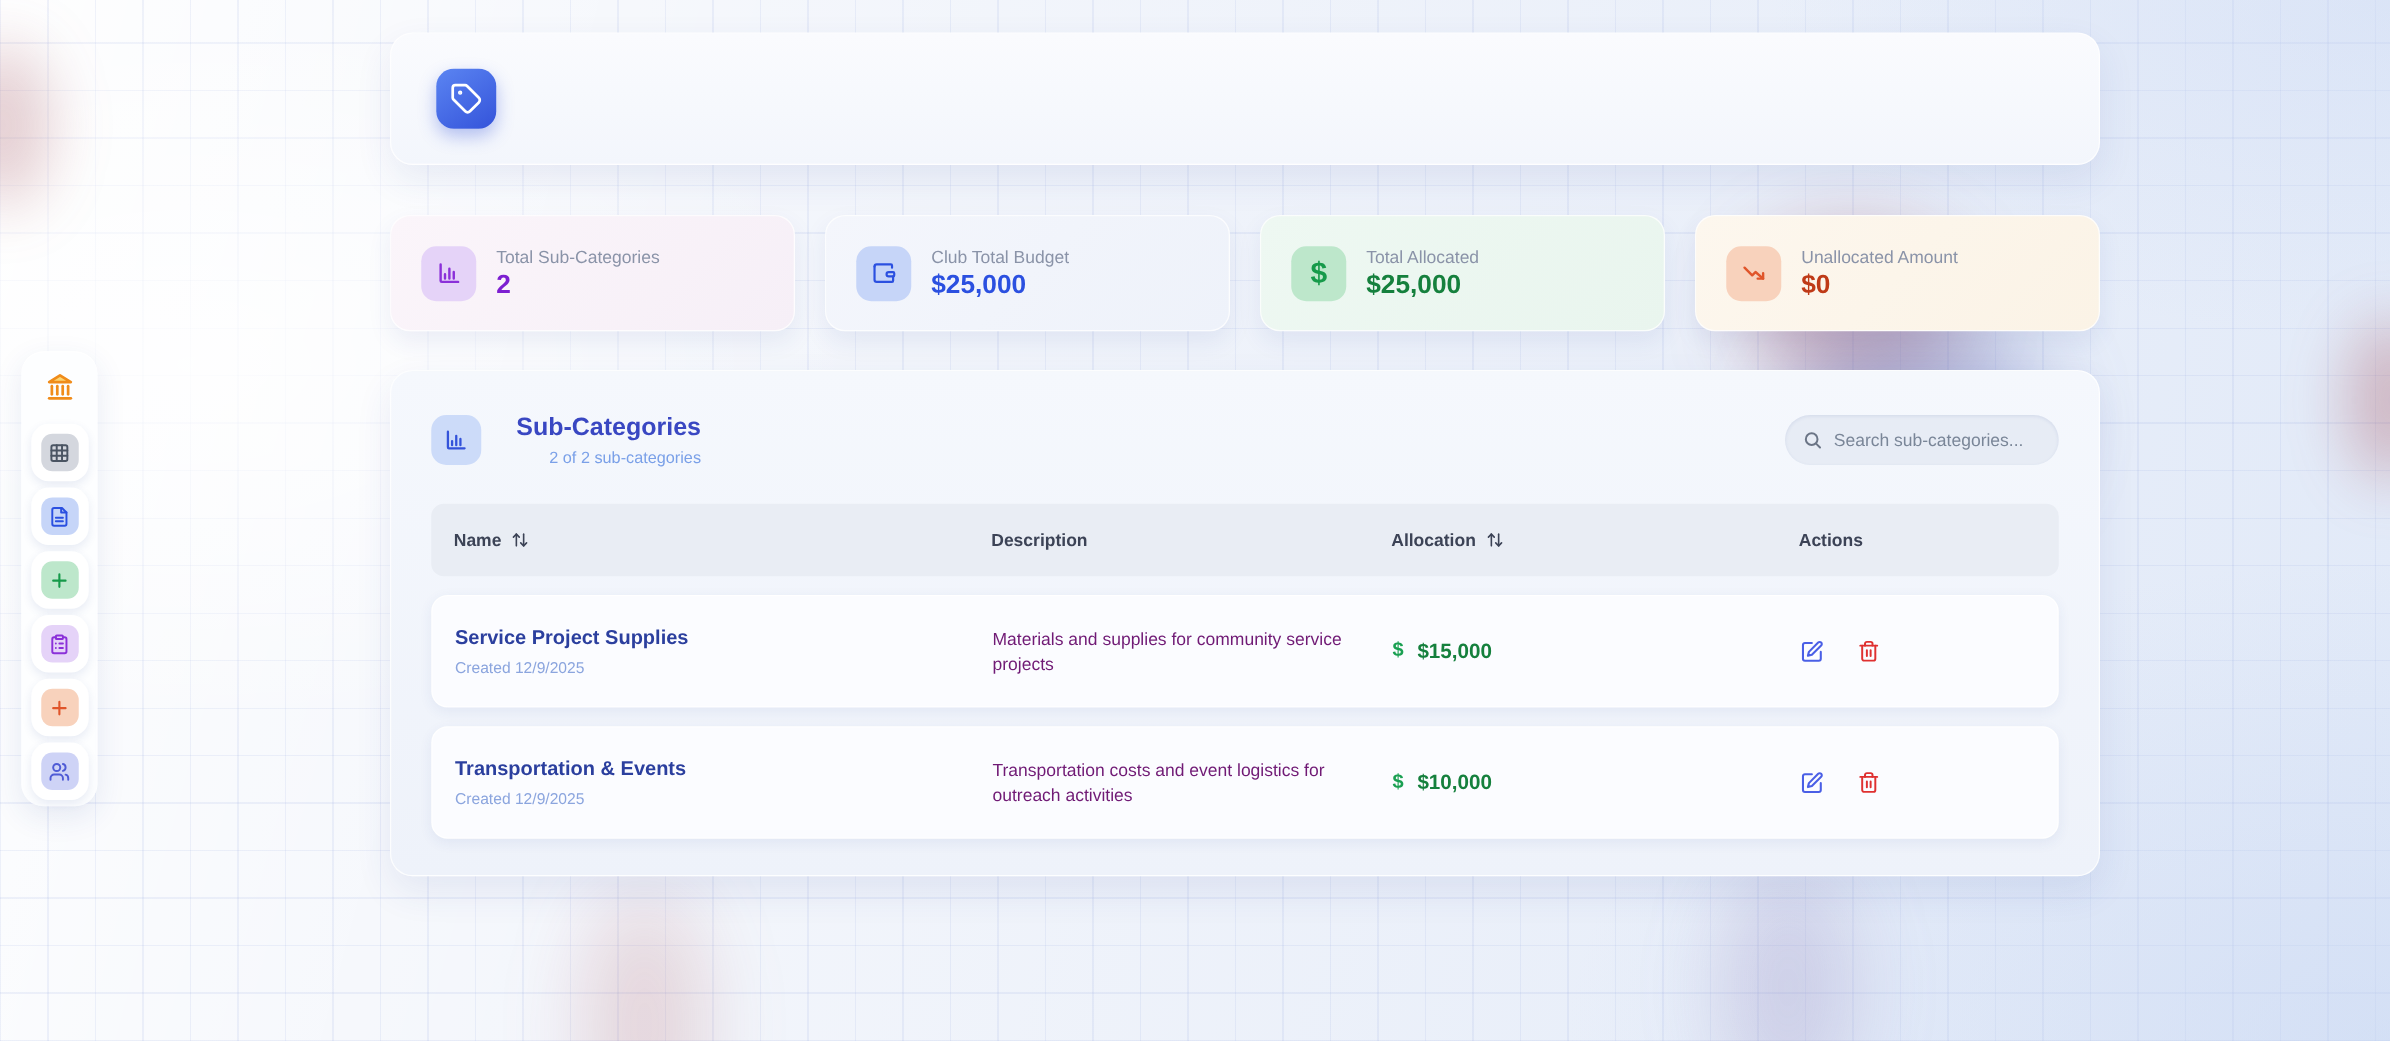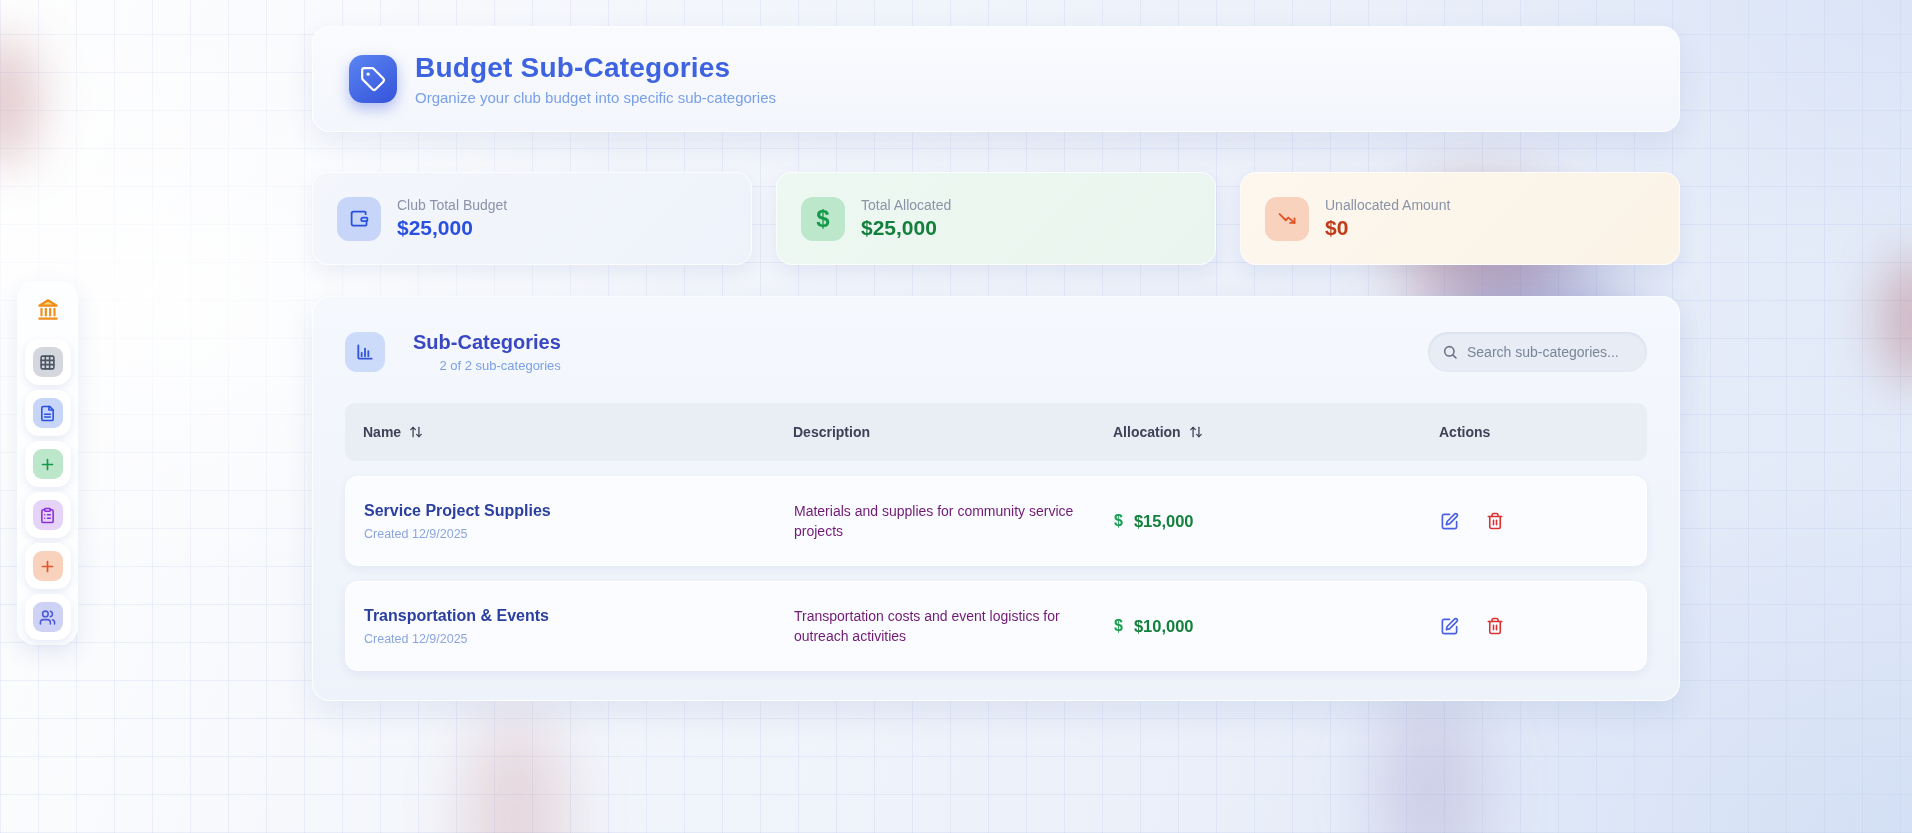--- a/index.html
+++ b/index.html
@@ -221,27 +221,35 @@
 
 <main class="main">
 
   <section class="header-card">
     <div class="header-icon">
       <svg width="26" height="26" viewBox="0 0 24 24" fill="none" stroke="currentColor" stroke-width="2" stroke-linecap="round" stroke-linejoin="round">
         <path d="M12.586 2.586A2 2 0 0 0 11.172 2H4a2 2 0 0 0-2 2v7.172a2 2 0 0 0 .586 1.414l8.704 8.704a2.426 2.426 0 0 0 3.42 0l6.58-6.58a2.426 2.426 0 0 0 0-3.42z"></path>
         <circle cx="7.5" cy="7.5" r="0.6" fill="currentColor"></circle>
       </svg>
     </div>
-    <div>
-      <div class="page-title">Budget Sub-Categories</div>
-      <div class="page-subtitle">Organize your club budget into specific sub-categories</div>
-    </div>
   </section>
 
   <section class="stats">
+    <div class="stat-card s1">
+      <span class="chip stat-chip chip-purple">
+        <svg width="21" height="21" viewBox="0 0 24 24" fill="none" stroke="currentColor" stroke-width="2.2" stroke-linecap="round" stroke-linejoin="round">
+            <path d="M4 4v15a1 1 0 0 0 1 1h15"></path>
+            <path d="M8 17v-4M12 17V8M16 17v-6"></path>
+          </svg>
+      </span>
+      <div>
+        <div class="stat-label">Total Sub-Categories</div>
+        <div class="stat-value v-purple">2</div>
+      </div>
+    </div>
 
     <div class="stat-card s2">
       <span class="chip stat-chip chip-blue">
         <svg width="21" height="21" viewBox="0 0 24 24" fill="none" stroke="currentColor" stroke-width="2" stroke-linecap="round" stroke-linejoin="round">
             <path d="M19 7V5a1 1 0 0 0-1-1H5a2 2 0 0 0-2 2v12a2 2 0 0 0 2 2h14a1 1 0 0 0 1-1v-4"></path>
             <path d="M3 6v0"></path>
             <path d="M21 12a1 1 0 0 0-1-1h-4a2 2 0 0 0 0 4h4a1 1 0 0 0 1-1z"></path>
           </svg>
       </span>
       <div>

